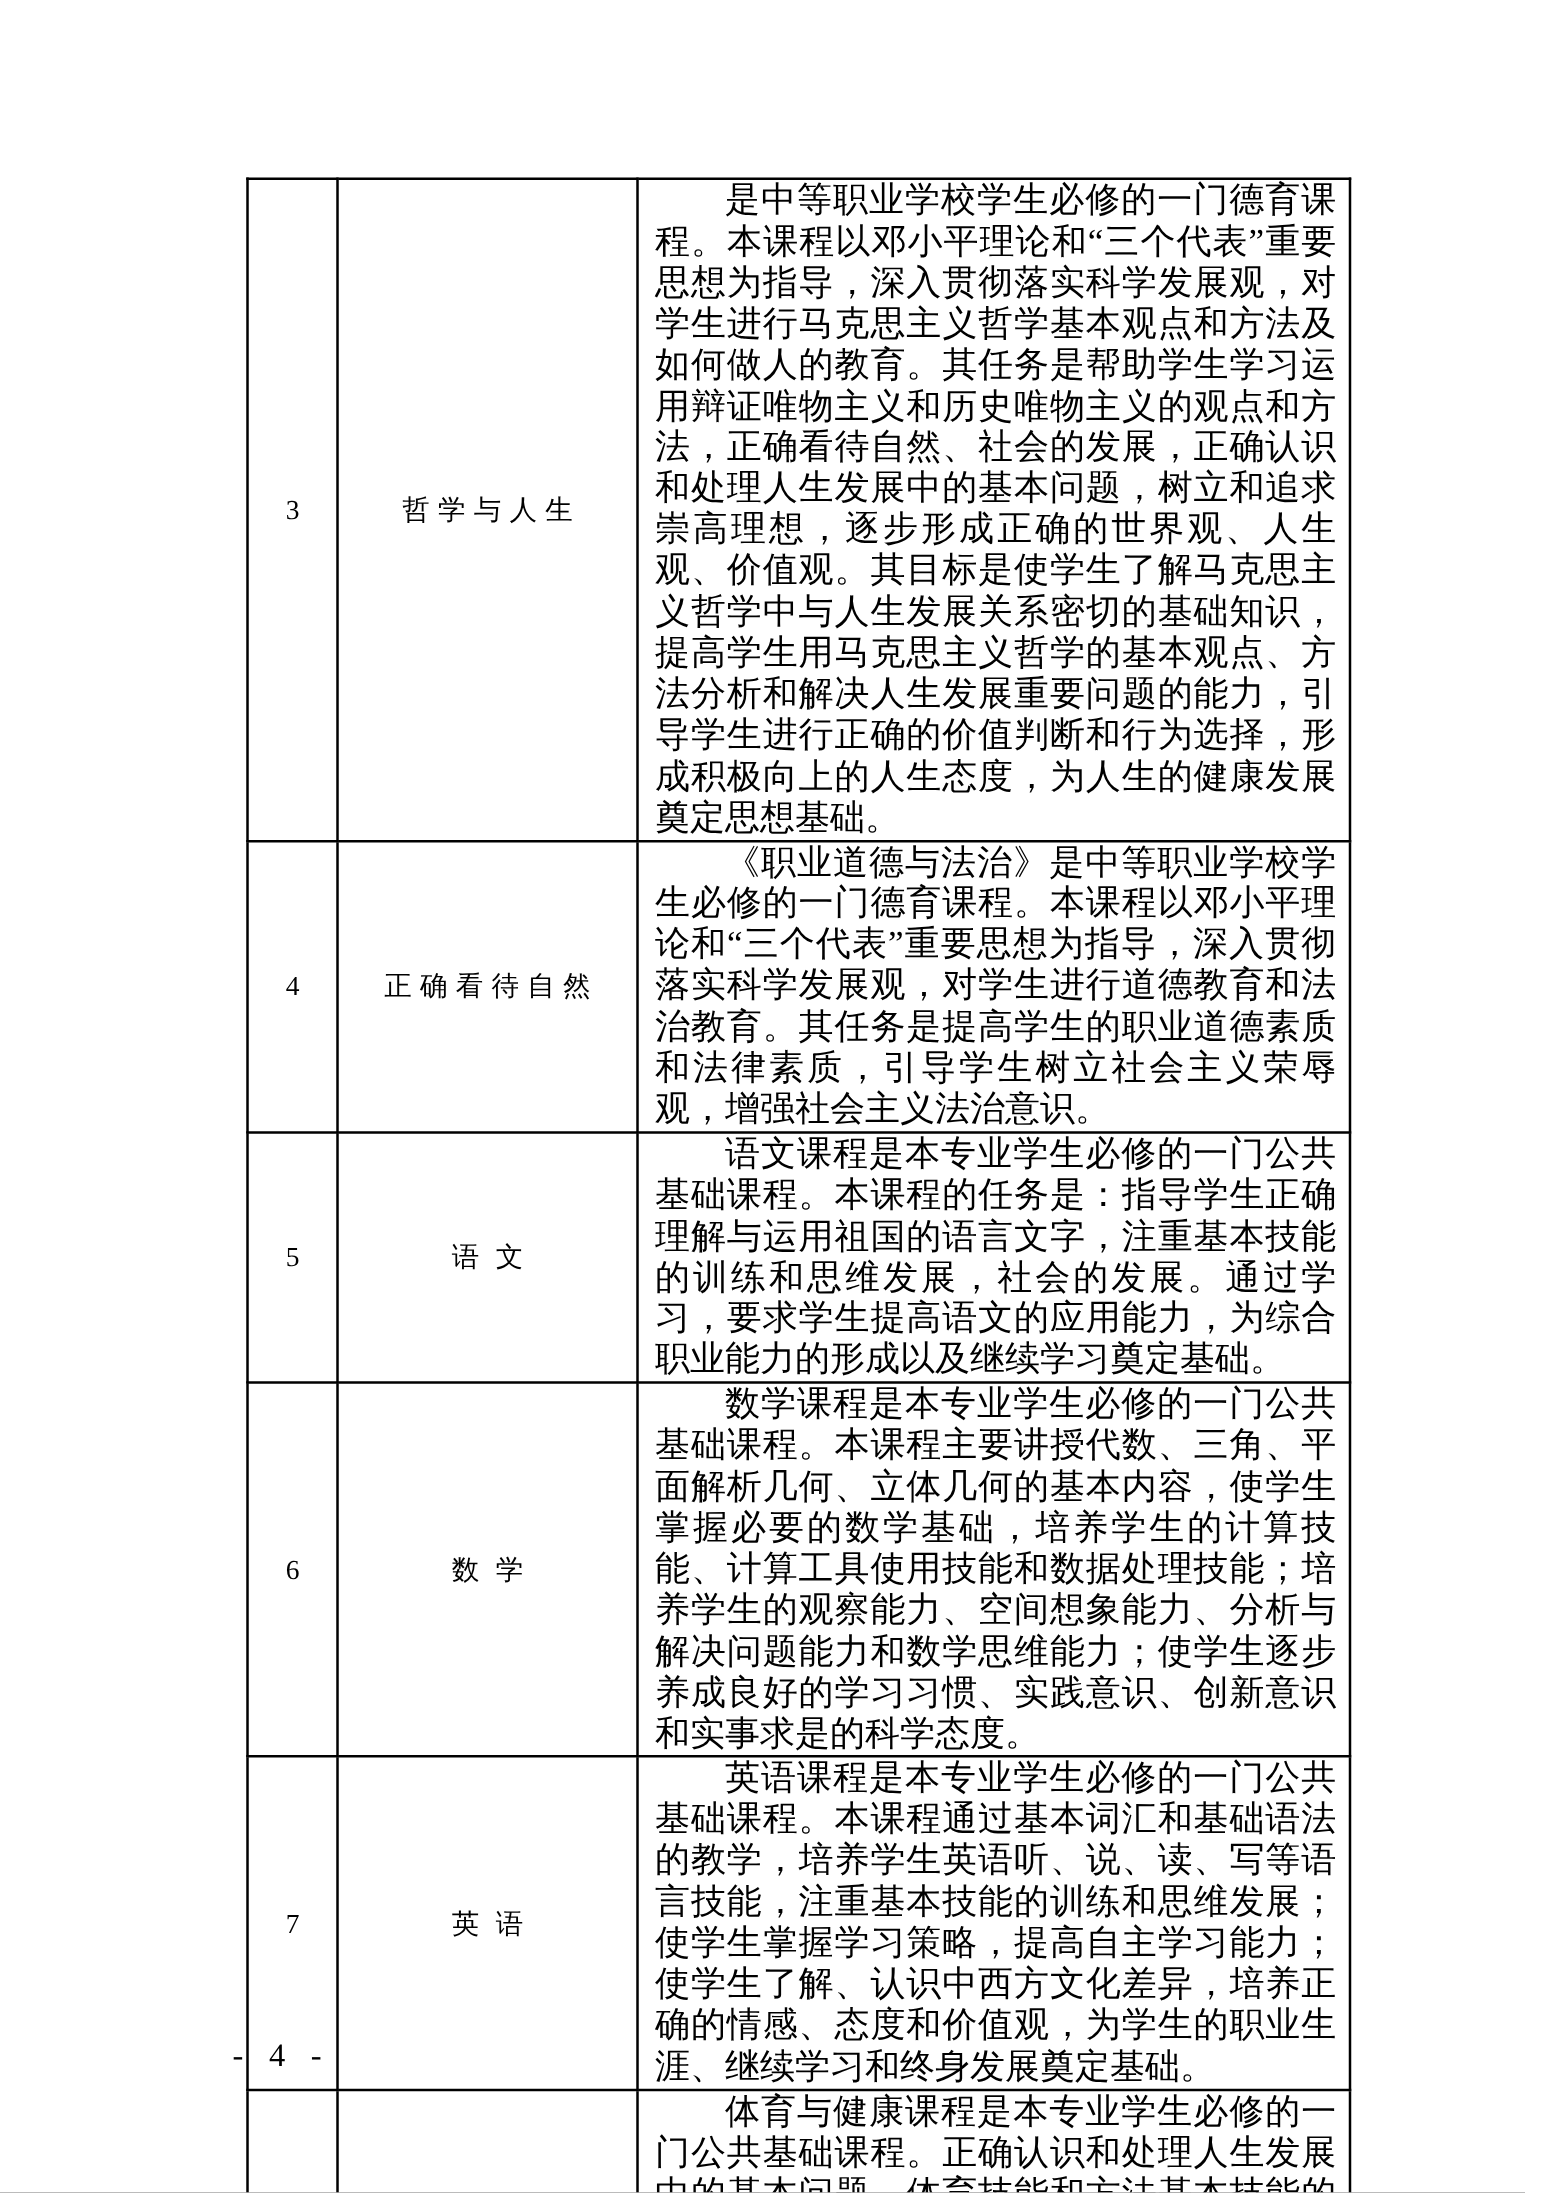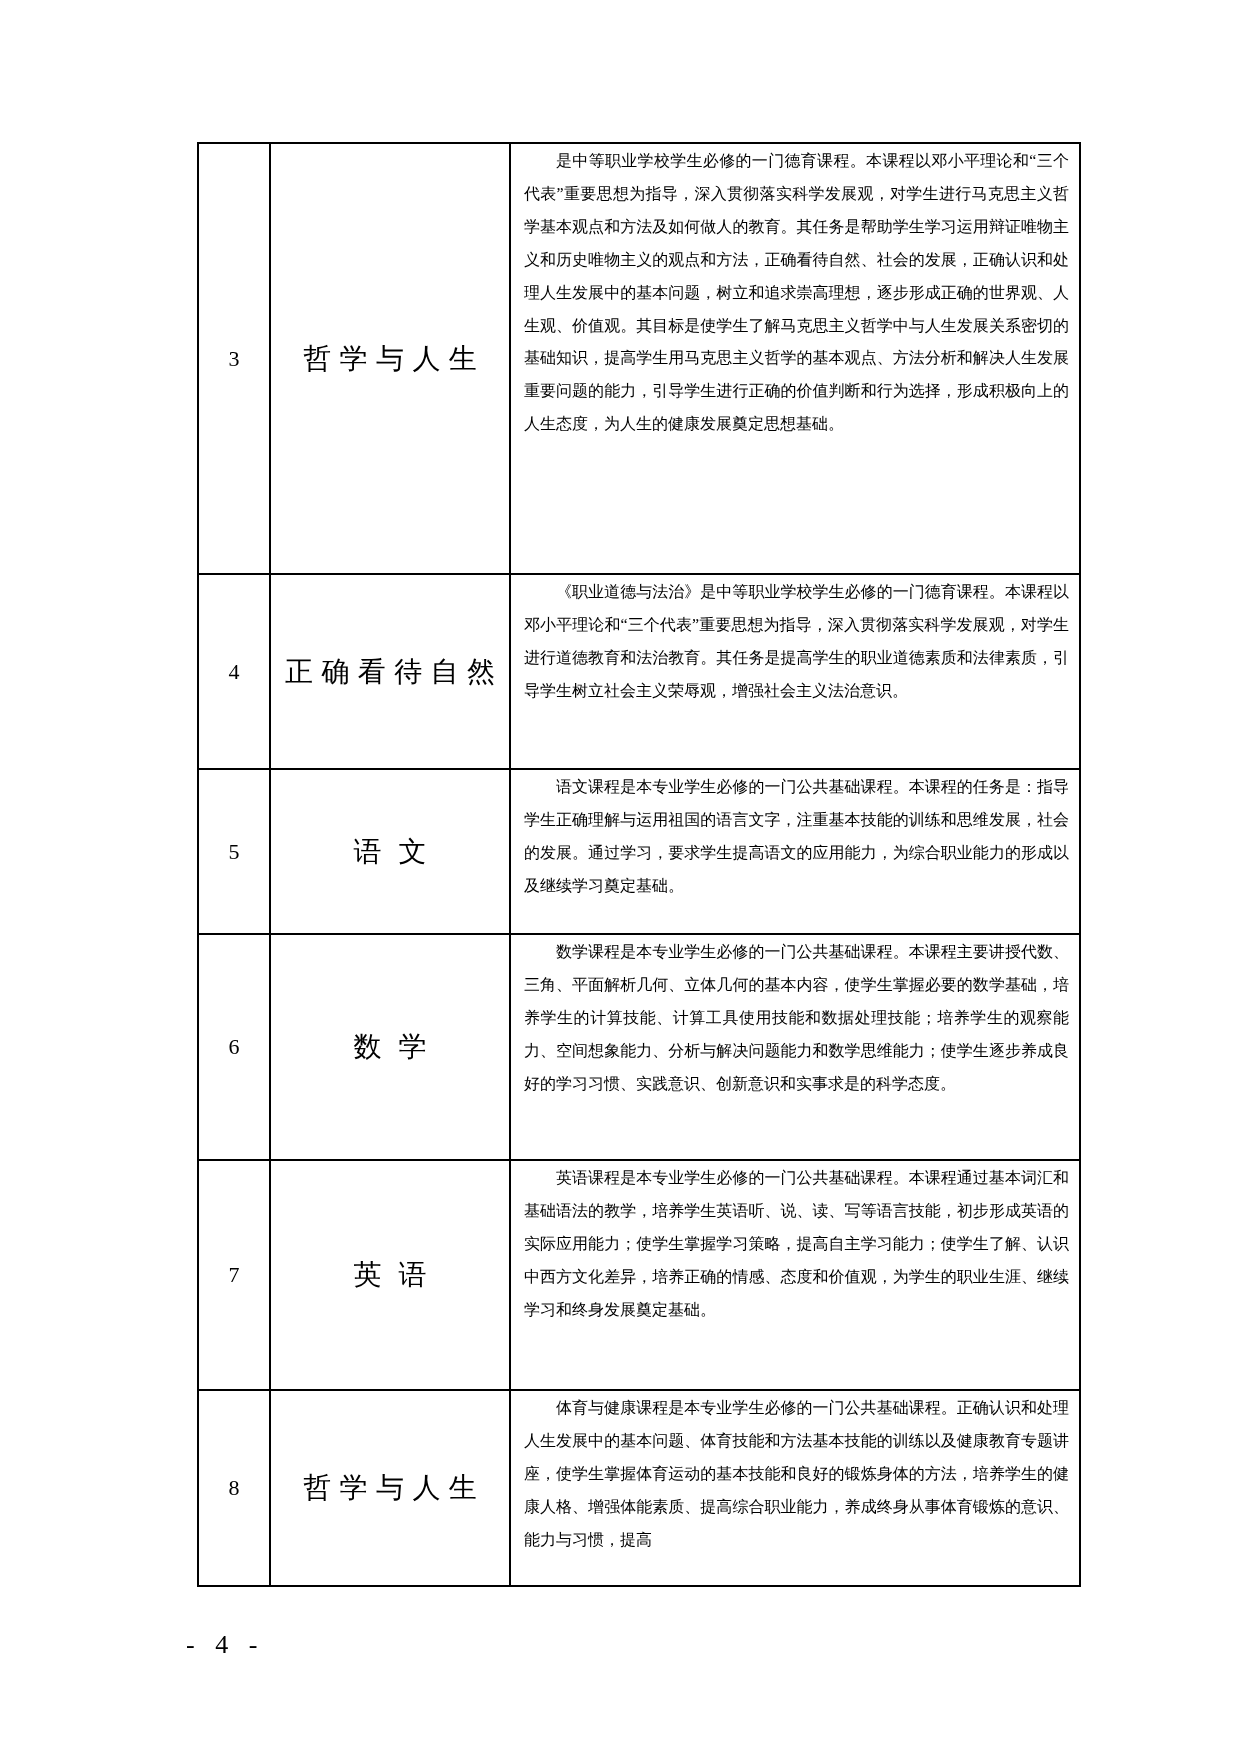--- a/index.html
+++ b/index.html
@@ -32,39 +32,39 @@
   td.col-no {
     width: 68px;
     text-align: center;
     vertical-align: middle;
     font-size: 22px;
   }
   td.col-name {
     width: 236px;
     text-align: center;
     vertical-align: middle;
-    font-size: 28px;
+    font-size: 22px;
   }
   .name-text {
     letter-spacing: 0.3em;
     margin-right: -0.3em;
     white-space: nowrap;
   }
   .name-text.spread {
     letter-spacing: 0.6em;
     margin-right: -0.6em;
   }
   td.col-desc {
     width: 545px;
     vertical-align: top;
     padding: 1px 10px 0 13px;
   }
   p.desc {
     margin: 0;
-    font-size: 16px;
+    font-size: 28px;
     line-height: 32.9px;
     text-align: justify;
     text-justify: inter-character;
     text-indent: 2em;
   }
   .page-number {
     position: absolute;
     left: 186px;
     top: 1630px;
     font-size: 26px;
@@ -102,21 +102,21 @@
           <td class="col-no">6</td>
           <td class="col-name"><span class="name-text spread">数学</span></td>
           <td class="col-desc">
             <p class="desc">数学课程是本专业学生必修的一门公共基础课程。本课程主要讲授代数、三角、平面解析几何、立体几何的基本内容，使学生掌握必要的数学基础，培养学生的计算技能、计算工具使用技能和数据处理技能；培养学生的观察能力、空间想象能力、分析与解决问题能力和数学思维能力；使学生逐步养成良好的学习习惯、实践意识、创新意识和实事求是的科学态度。</p>
           </td>
         </tr>
         <tr style="height: 230px;">
           <td class="col-no">7</td>
           <td class="col-name"><span class="name-text spread">英语</span></td>
           <td class="col-desc">
-            <p class="desc">英语课程是本专业学生必修的一门公共基础课程。本课程通过基本词汇和基础语法的教学，培养学生英语听、说、读、写等语言技能，初步形成英语的实际应用能力；使学生掌握学习策略，提高自主学习能力；使学生了解、认识中西方文化差异，培养正确的情感、态度和价值观，为学生的职业生涯、继续学习和终身发展奠定基础。</p>
+            <p class="desc">英语课程是本专业学生必修的一门公共基础课程。本课程通过基本词汇和基础语法的教学，培养学生英语听、说、读、写等语言技能，注重基本技能的训练和思维发展；使学生掌握学习策略，提高自主学习能力；使学生了解、认识中西方文化差异，培养正确的情感、态度和价值观，为学生的职业生涯、继续学习和终身发展奠定基础。</p>
           </td>
         </tr>
         <tr style="height: 196px;">
           <td class="col-no">8</td>
           <td class="col-name"><span class="name-text">哲学与人生</span></td>
           <td class="col-desc">
             <p class="desc">体育与健康课程是本专业学生必修的一门公共基础课程。正确认识和处理人生发展中的基本问题、体育技能和方法基本技能的训练以及健康教育专题讲座，使学生掌握体育运动的基本技能和良好的锻炼身体的方法，培养学生的健康人格、增强体能素质、提高综合职业能力，养成终身从事体育锻炼的意识、能力与习惯，提高</p>
           </td>
         </tr>
       </tbody>

